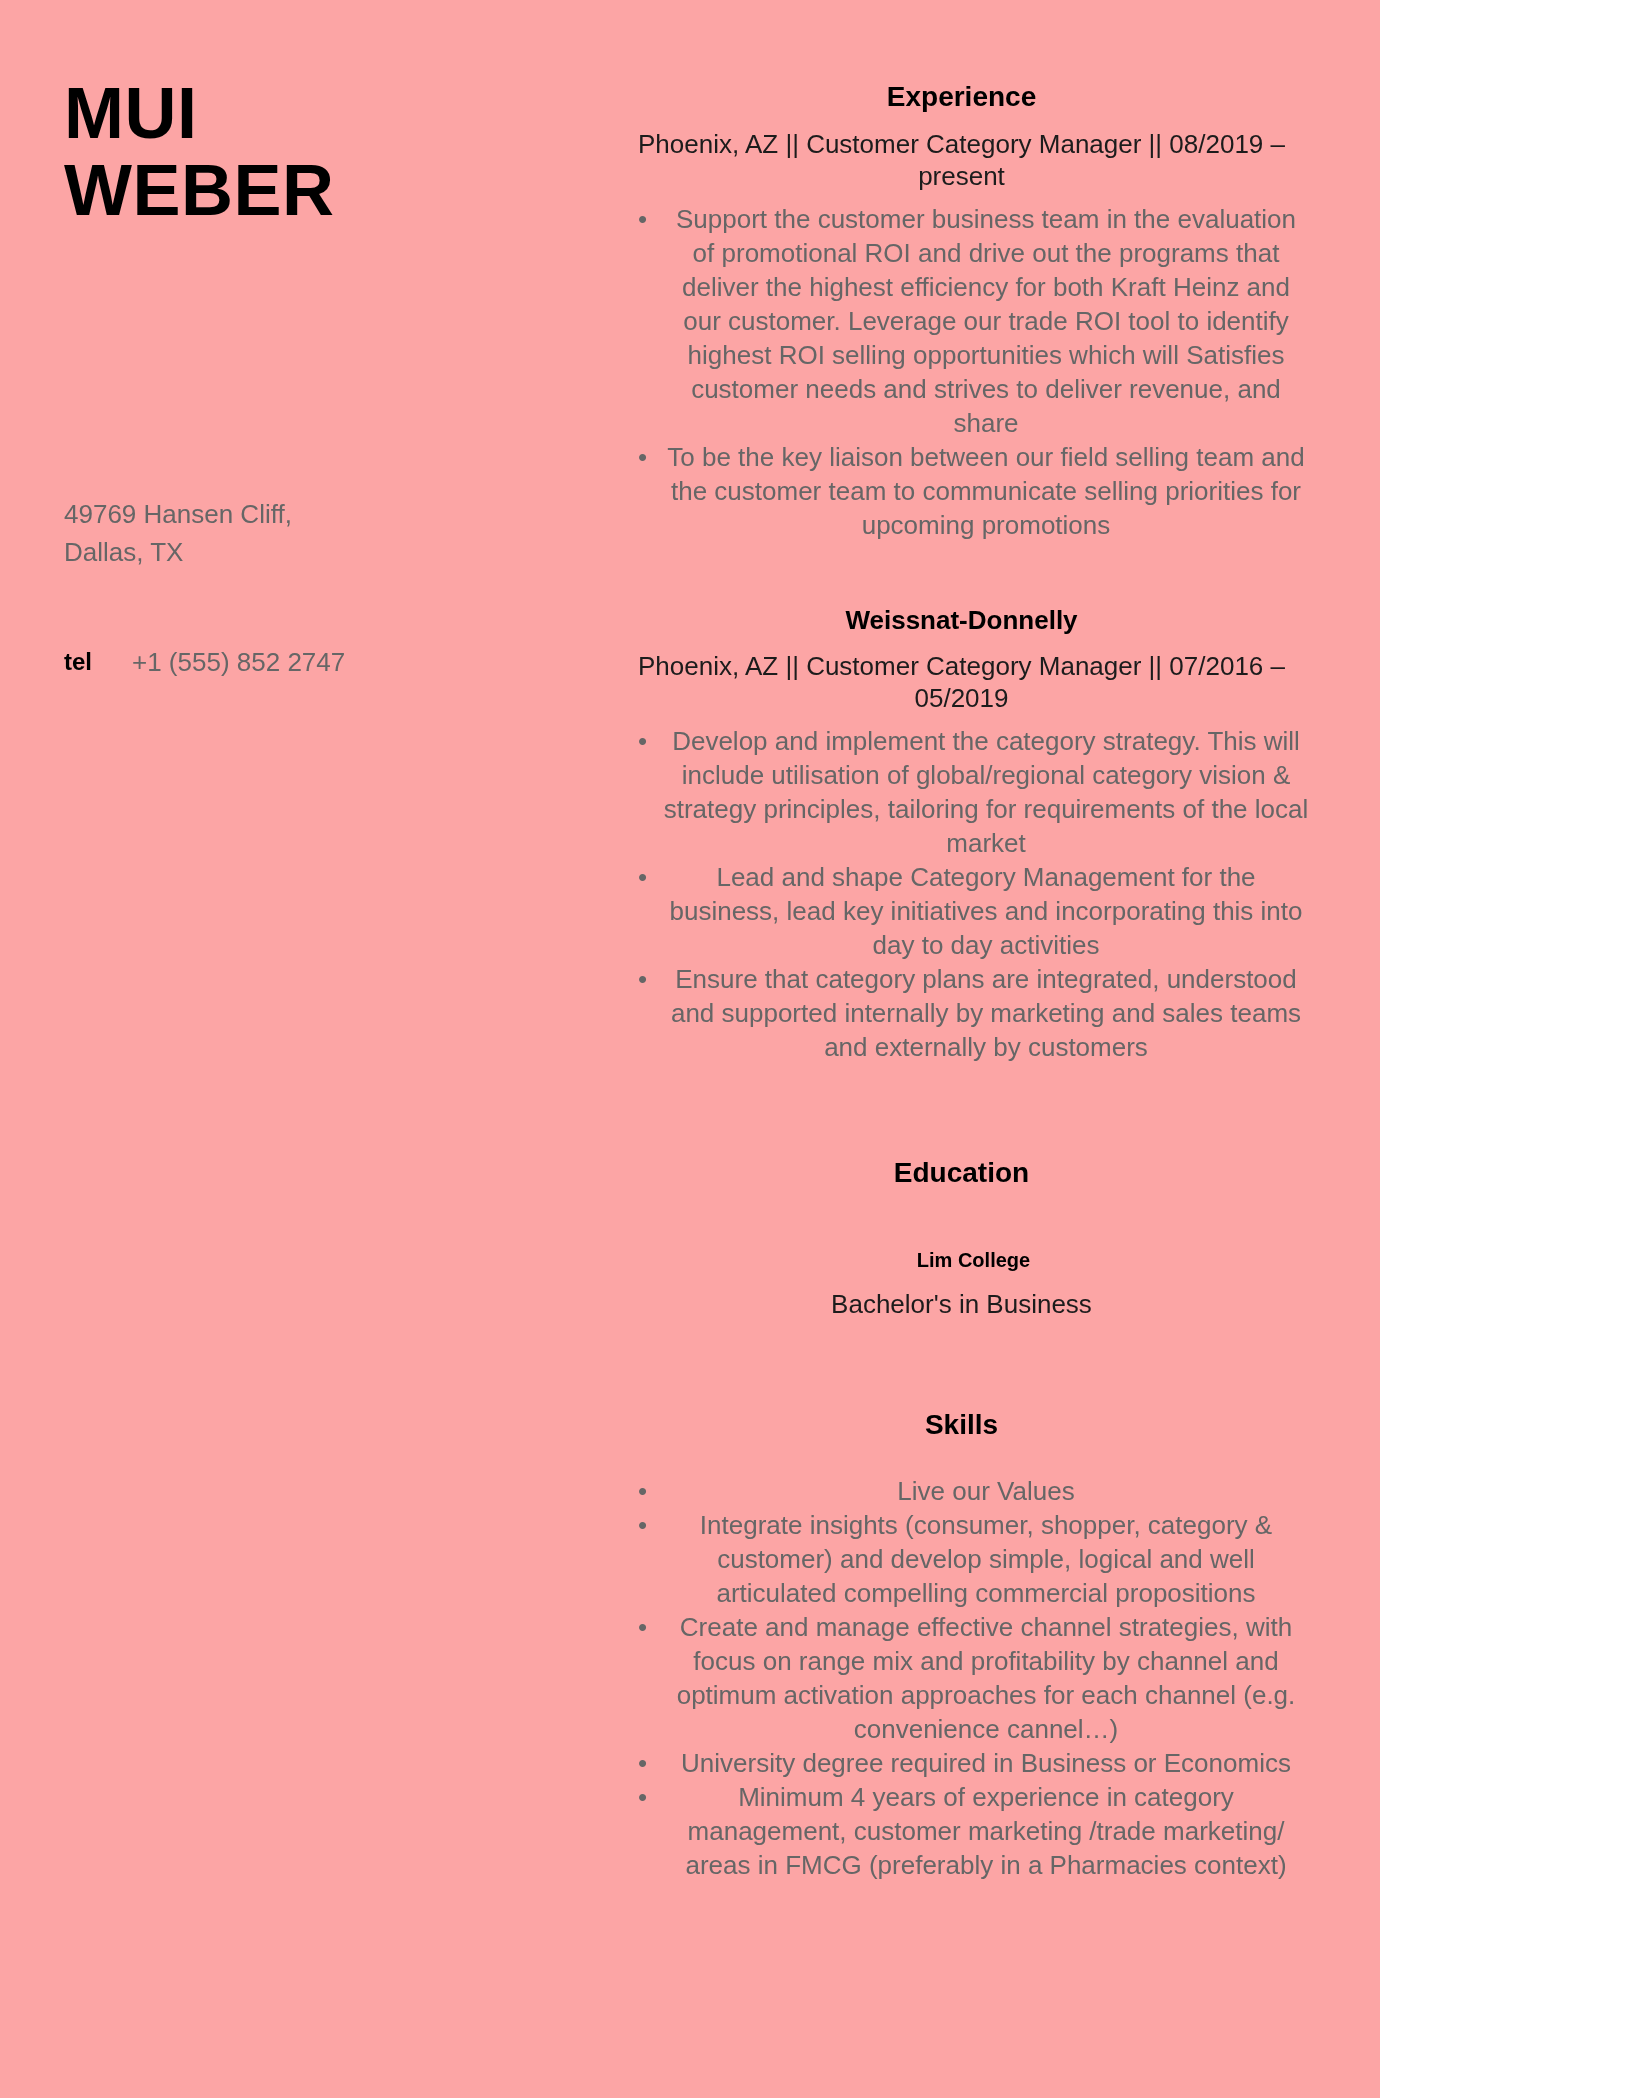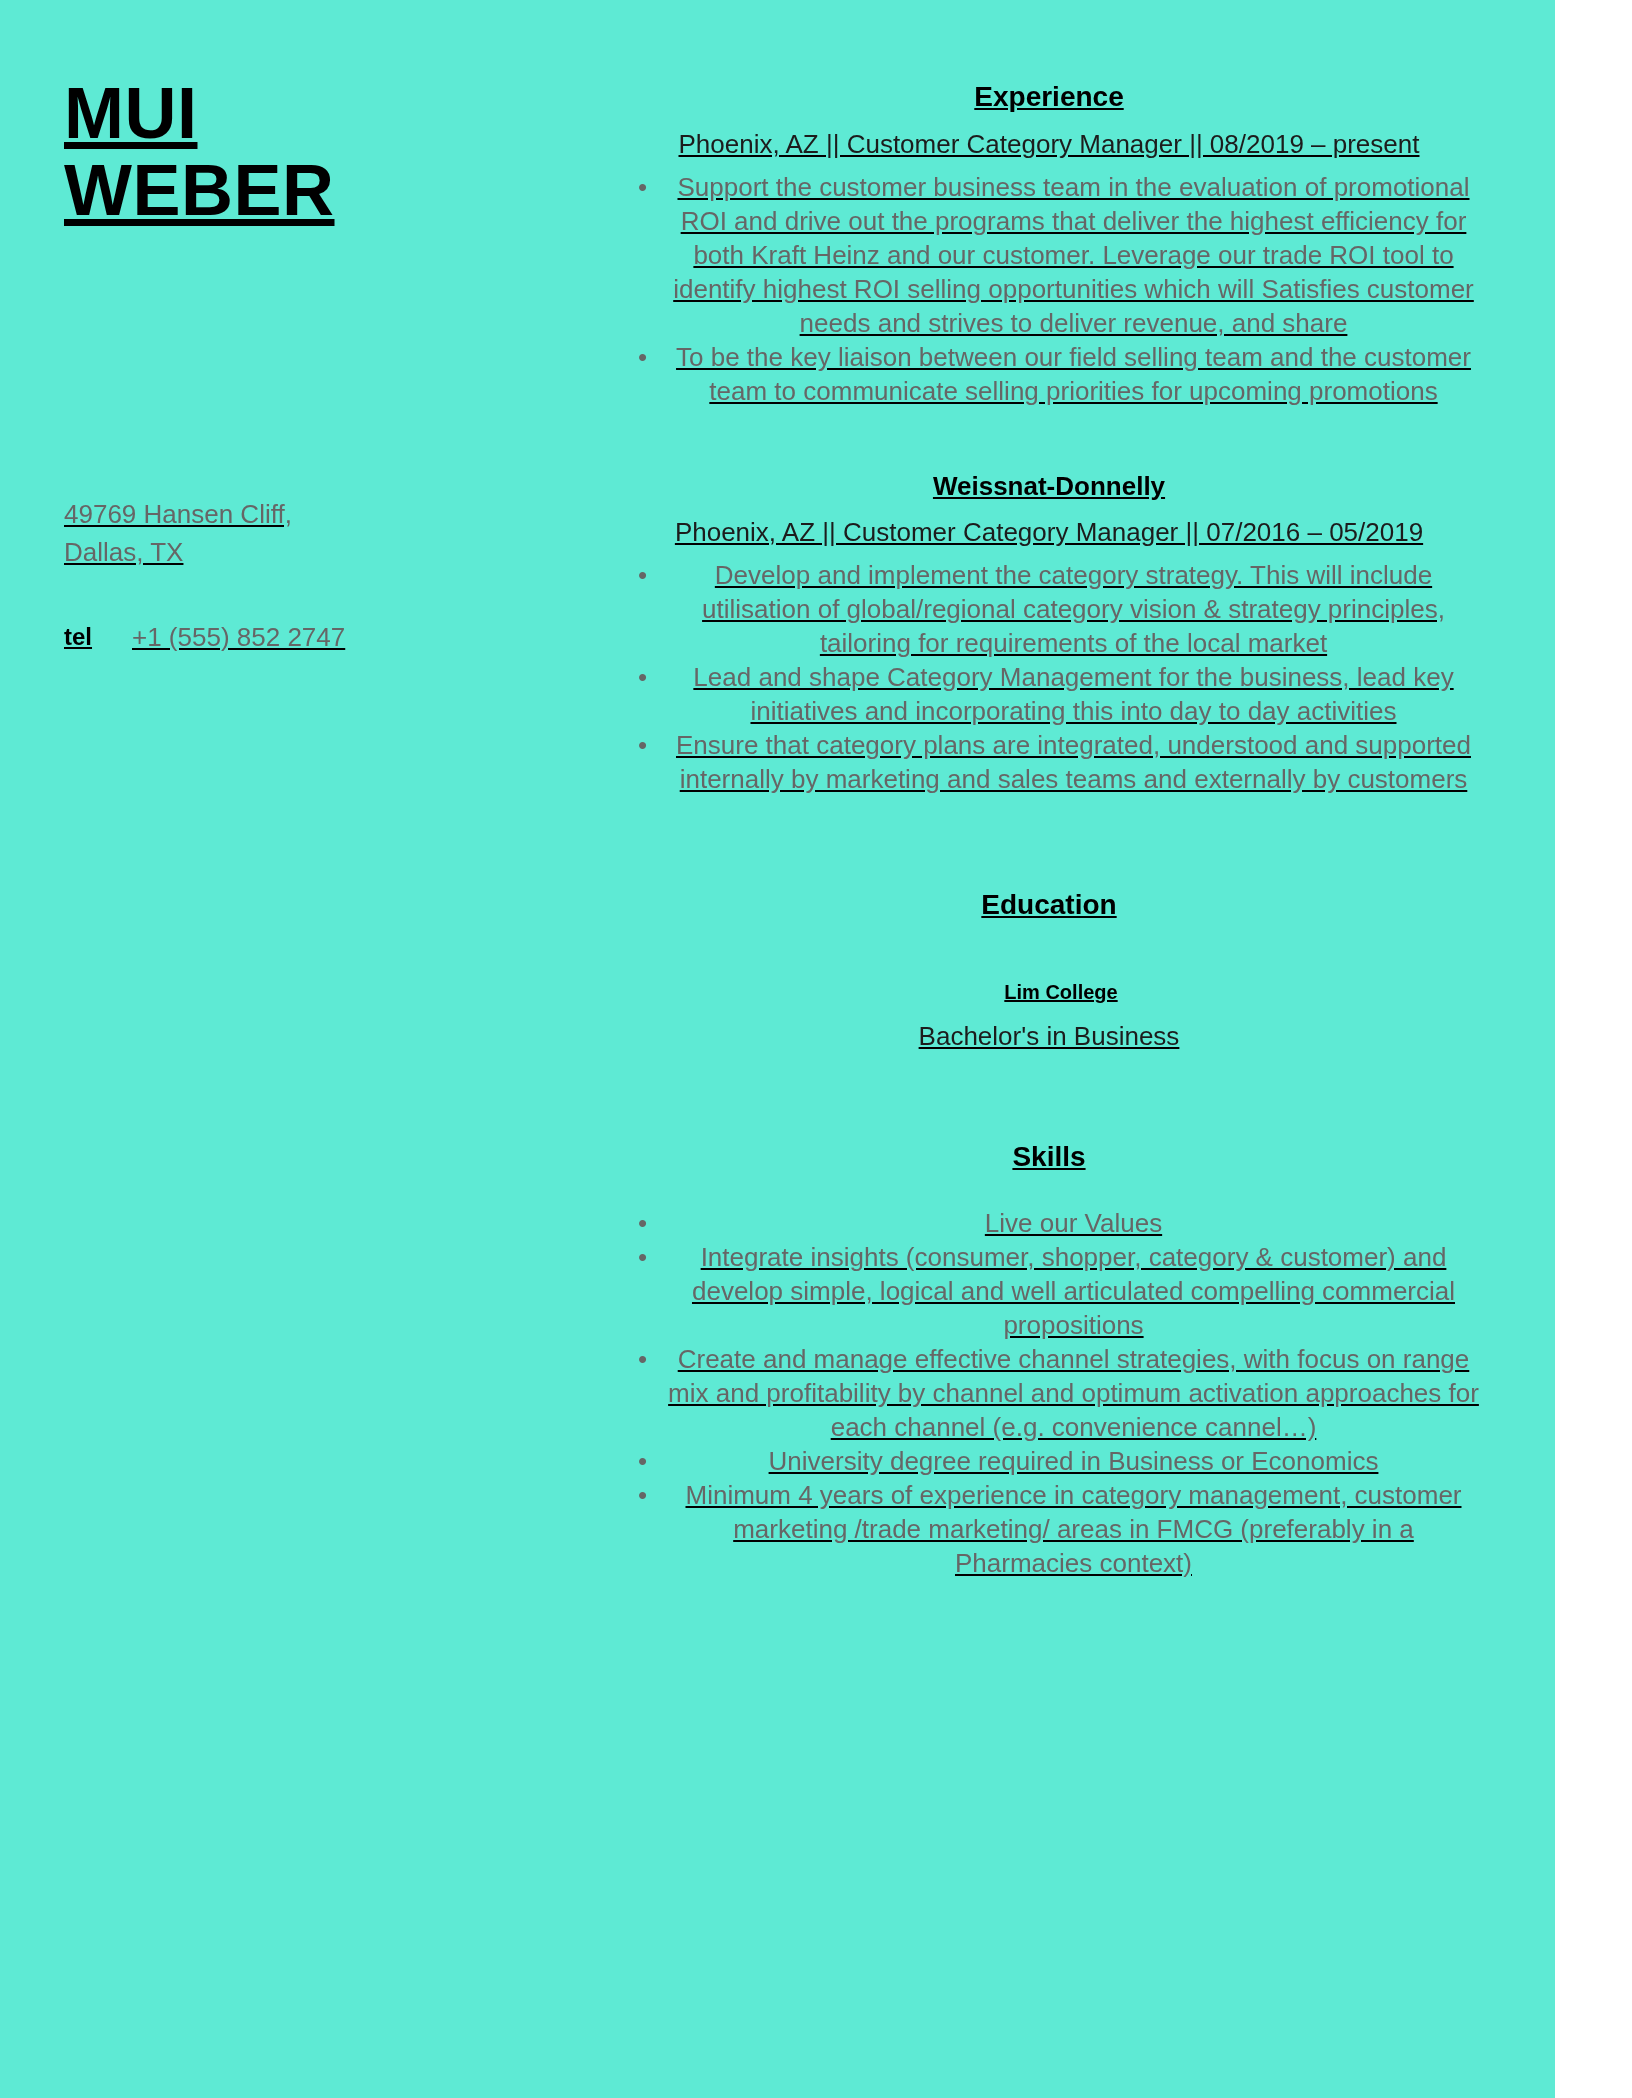--- a/index.html
+++ b/index.html
@@ -9,25 +9,24 @@
   }
   body {
     width: 1632px;
     height: 2098px;
     font-family: "Liberation Sans", "DejaVu Sans", sans-serif;
     color: #000000;
     -webkit-font-smoothing: antialiased;
   }
   .page {
     display: flex;
-    width: 1555px;
+    width: 1380px;
     min-height: 2098px;
     box-sizing: border-box;
-    background: #5eead4;
-    text-decoration: underline;
+    background: #fca5a5;
   }
 
   
   .sidebar {
     width: 613px;
     box-sizing: border-box;
     padding: 75px 40px 0 64px;
     flex-shrink: 0;
   }
   .name {
@@ -45,21 +44,21 @@
   .contact-label {
     font-weight: bold;
     font-size: 24px;
     color: #000000;
   }
   .contact-value {
     color: #666666;
   }
   .tel-row {
     display: flex;
-    margin-top: 47px;
+    margin-top: 72px;
     font-size: 26px;
     line-height: 38px;
   }
   .tel-row .contact-label {
     width: 68px;
     flex-shrink: 0;
   }
 
   
   .main {

